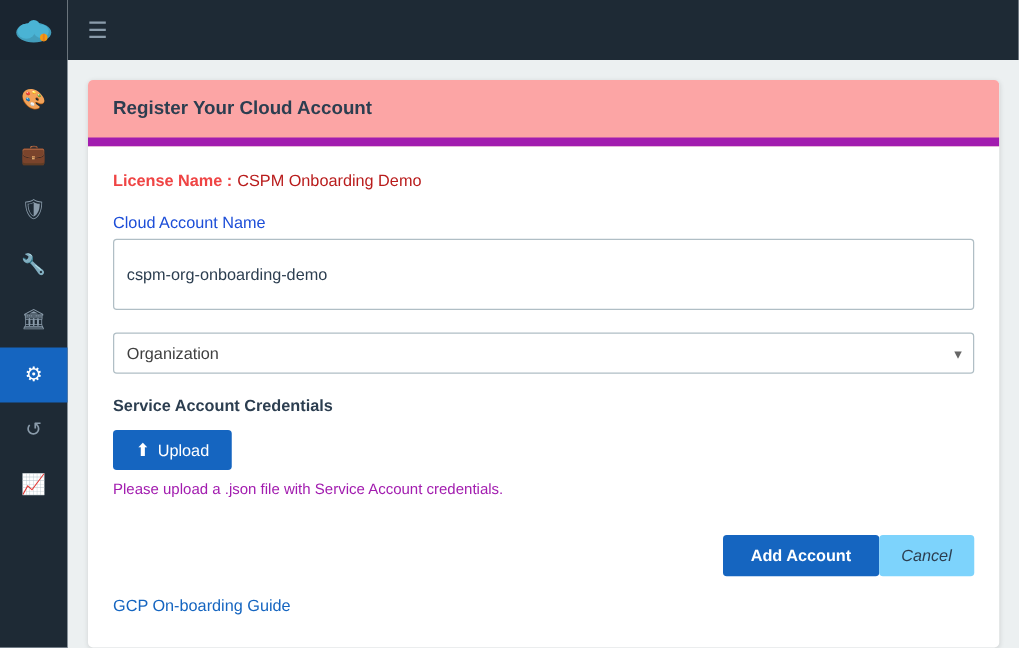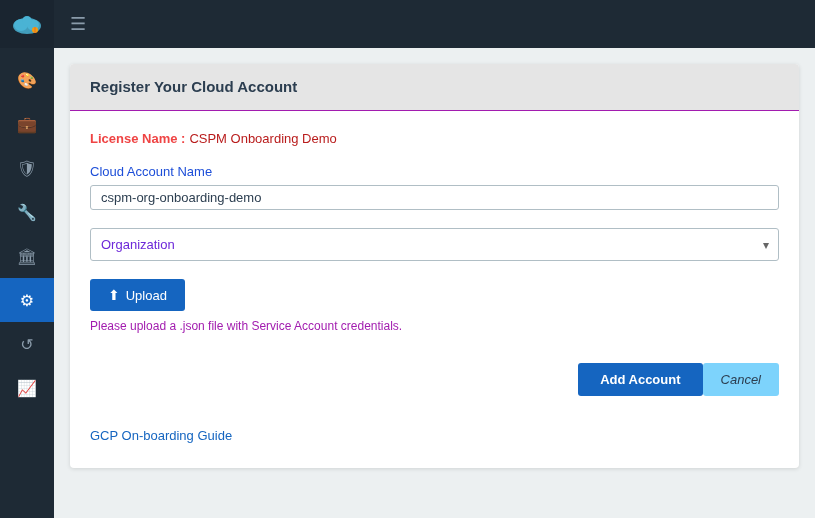--- a/index.html
+++ b/index.html
@@ -89,23 +89,23 @@
     
     .card {
       background: #fff;
       margin: 16px;
       border-radius: 4px;
       box-shadow: 0 1px 4px rgba(0,0,0,0.12);
       padding: 0;
       overflow: hidden;
     }
     .card-header {
-      background: #e5e5e5;
+      background: #fca5a5;
       padding: 14px 20px;
-      border-bottom: 1px solid #a21caf;
+      border-bottom: 7px solid #a21caf;
     }
     .card-header-title {
       font-size: 15px;
       font-weight: 700;
       color: #2c3e50;
     }
     .card-body {
       padding: 20px 20px 24px 20px;
     }
 
@@ -128,21 +128,21 @@
 
     
     .field-label {
       font-size: 13px;
       color: #1d4ed8;
       margin-bottom: 6px;
       font-weight: 500;
     }
     .text-input {
       width: 100%;
-      padding: 4px 10px;
+      padding: 20px 10px;
       border: 1px solid #b0bec5;
       border-radius: 3px;
       font-size: 13px;
       color: #2c3e50;
       outline: none;
       background: #fff;
     }
 
     .field-group {
       margin-bottom: 18px;
@@ -151,21 +151,21 @@
     
     .select-wrapper {
       position: relative;
     }
     .select-input {
       width: 100%;
       padding: 8px 10px;
       border: 1px solid #b0bec5;
       border-radius: 3px;
       font-size: 13px;
-      color: #6d28d9;
+      color: #404040;
       appearance: none;
       background: #fff;
       cursor: pointer;
       outline: none;
     }
     .select-arrow {
       position: absolute;
       right: 10px;
       top: 50%;
       transform: translateY(-50%);
@@ -237,21 +237,21 @@
       cursor: pointer;
       font-weight: 500;
       font-style: italic;
     }
 
     
     .gcp-link {
       color: #1565c0;
       font-size: 13px;
       text-decoration: none;
-      margin-top: 32px;
+      margin-top: 16px;
       display: inline-block;
       cursor: pointer;
     }
 
     
     .cloud-svg { width: 36px; height: 24px; }
   </style>
 </head>
 <body>
 
@@ -327,20 +327,21 @@
             <select class="select-input">
               <option value="organization">Organization</option>
               <option value="project">Project</option>
             </select>
             <span class="select-arrow">▾</span>
           </div>
         </div>
 
         
         <div class="field-group">
+          <div class="section-title">Service Account Credentials</div>
           <button class="upload-btn">
             <span class="upload-icon">⬆</span>
             <span>Upload</span>
           </button>
           <div class="upload-hint">Please upload a .json file with Service Account credentials.</div>
         </div>
 
         
         <div class="action-row">
           <button class="btn-primary">Add Account</button>

